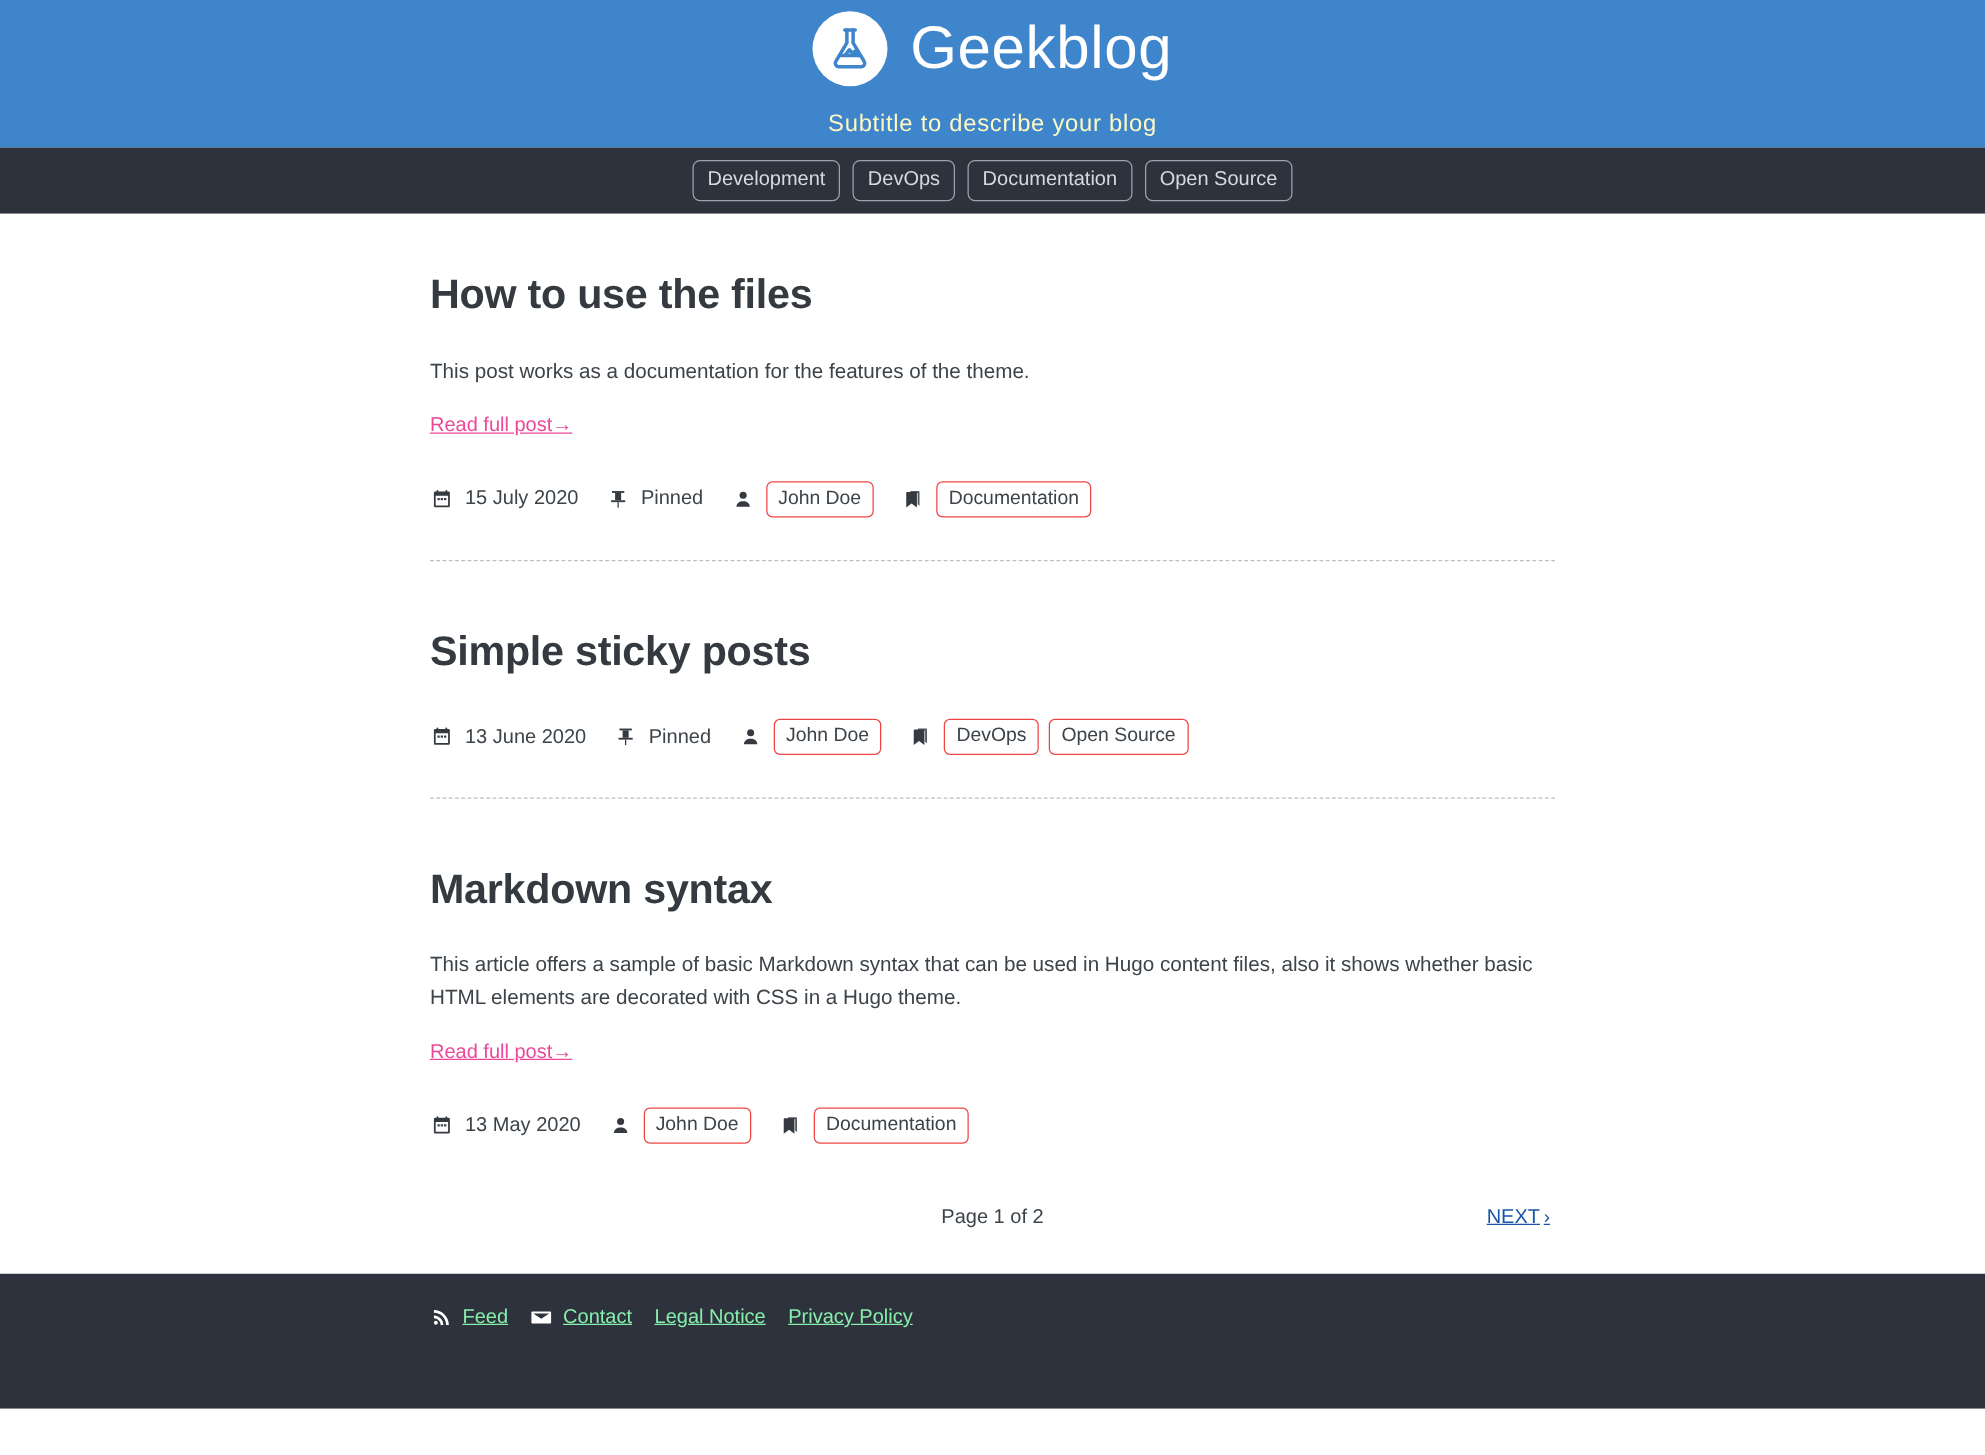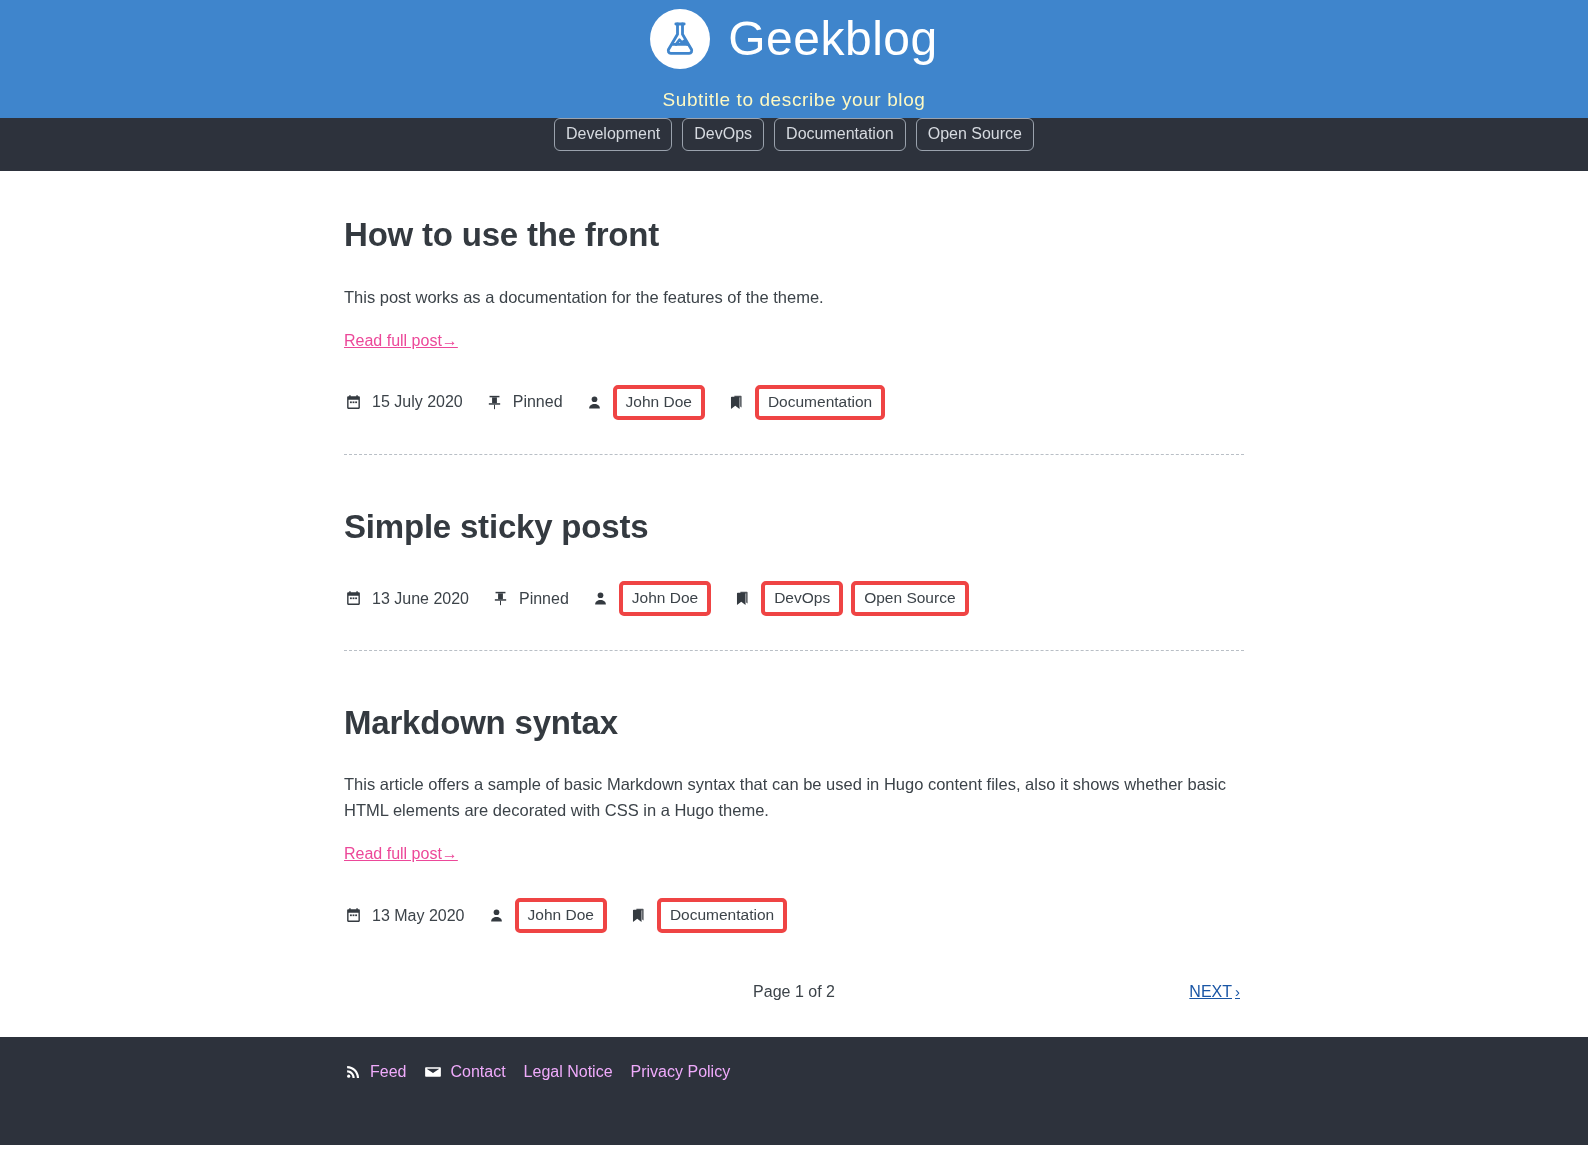--- a/index.html
+++ b/index.html
@@ -51,21 +51,21 @@
     font-weight: 400;
     letter-spacing: 0.6px;
     color: #fef9c3;
   }
 
   
   .site-nav {
     background: #2d323c;
     height: 53px;
     display: flex;
-    align-items: flex-start;
+    align-items: center;
     justify-content: center;
     gap: 10px;
   }
   .nav-item {
     display: inline-block;
     border: 1px solid #9aa2ad;
     border-radius: 6px;
     color: #d6dae0;
     font-size: 16px;
     line-height: 1;
@@ -130,21 +130,21 @@
     justify-content: center;
     width: 19px;
     height: 19px;
     margin-right: 9px;
     color: #343a40;
     flex: 0 0 auto;
   }
   .meta-text { line-height: 1; color: #3c4349; }
   .badge {
     display: inline-block;
-    border: 4px solid #ef4444;
+    border: 1px solid #ef4444;
     border-radius: 5px;
     padding: 5px 9px 6px 9px;
     font-size: 15.5px;
     line-height: 1;
     color: #3c4349;
     text-decoration: none;
     margin-right: 8px;
     cursor: pointer;
     background: transparent;
     white-space: nowrap;
@@ -193,21 +193,22 @@
     padding: 26px 0 24px 0;
   }
   .footer-row {
     display: flex;
     align-items: center;
     gap: 8px;
     font-size: 16px;
     color: #e6e8ea;
   }
   .footer-link {
-    color: #f0abfc;
+    color: #86efac;
+    text-decoration: underline;
     cursor: pointer;
   }
   .footer-icon {
     display: inline-flex;
     align-items: center;
     justify-content: center;
     width: 18px;
     height: 18px;
     color: #ffffff;
     flex: 0 0 auto;
@@ -236,21 +237,21 @@
   <a class="nav-item">Development</a>
   <a class="nav-item">DevOps</a>
   <a class="nav-item">Documentation</a>
   <a class="nav-item">Open Source</a>
 </nav>
 
 <main class="page-body">
   <div class="container">
 
     <article class="post">
-      <h2 class="post-title">How to use the front</h2>
+      <h2 class="post-title">How to use the files</h2>
       <p class="post-summary">This post works as a documentation for the features of the theme.</p>
       <a class="read-more">Read full post→</a>
       <div class="post-meta">
         <span class="meta-group">
           <span class="meta-icon">
             <svg width="17" height="17" viewBox="0 0 24 24" fill="currentColor" aria-hidden="true">
               <path d="M7 1.5a1 1 0 0 1 1 1V3h8v-.5a1 1 0 1 1 2 0V3h1.5A1.5 1.5 0 0 1 21 4.5v15A1.5 1.5 0 0 1 19.5 21h-15A1.5 1.5 0 0 1 3 19.5v-15A1.5 1.5 0 0 1 4.5 3H6v-.5a1 1 0 0 1 1-1zM5 8v11h14V8H5z"></path>
               <rect x="7" y="10.5" width="2.6" height="2.4"></rect>
               <rect x="10.7" y="10.5" width="2.6" height="2.4"></rect>
               <rect x="14.4" y="10.5" width="2.6" height="2.4"></rect>

